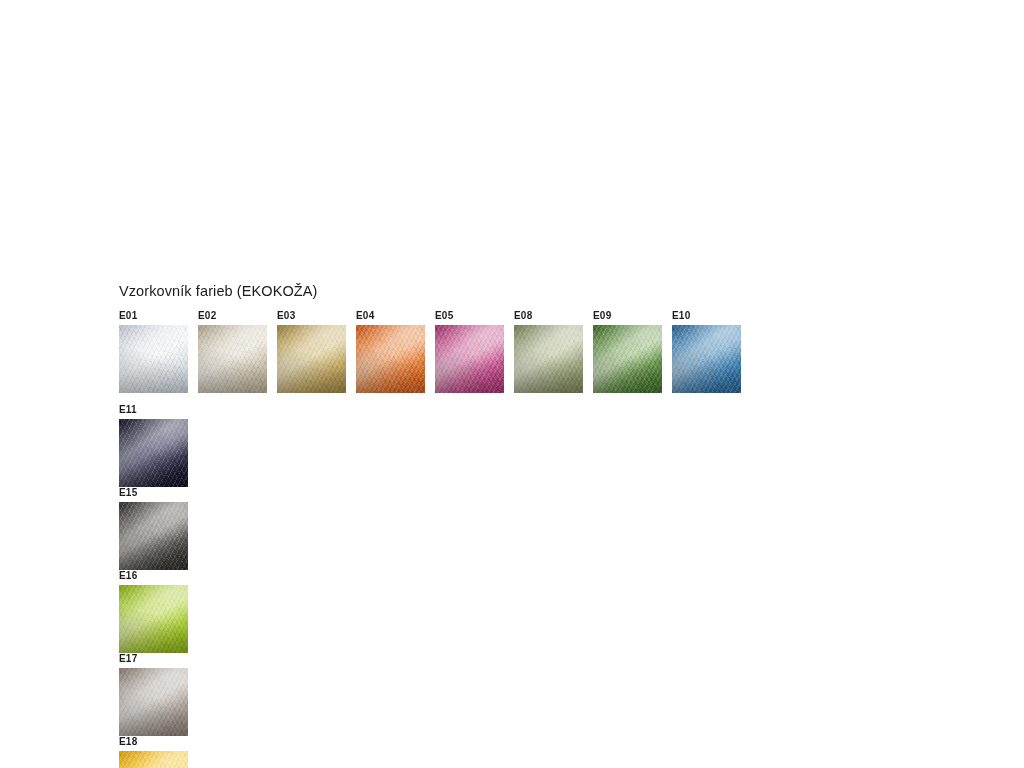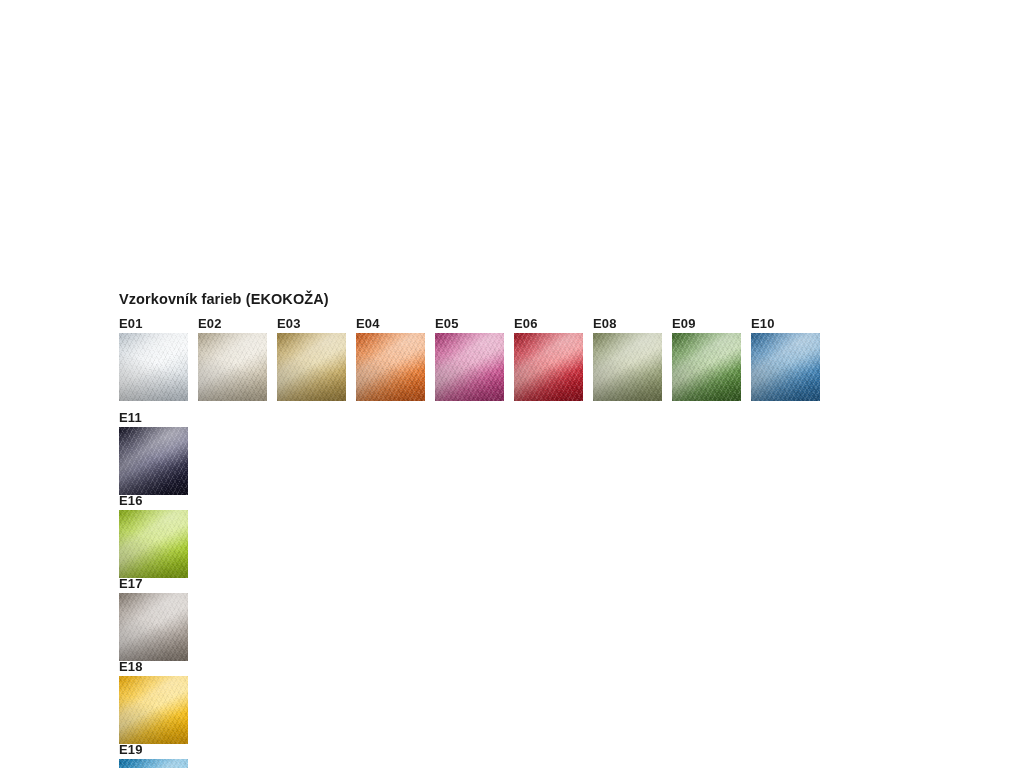--- a/index.html
+++ b/index.html
@@ -18,45 +18,45 @@
 
   #board {
     position: absolute;
     left: 119px;
     top: 283px;
     width: 790px;
   }
 
   #chart-title {
     font-size: 14.5px;
-    font-weight: bold;
+    font-weight: normal;
     color: #1b1b1b;
     letter-spacing: 0.1px;
     line-height: 17px;
-    margin: 8px 0 10px 0;
+    margin: 0 0 10px 0;
     white-space: nowrap;
   }
 
   .swatch-row {
     display: flex;
     gap: 0;
     margin-bottom: 11px;
   }
   .swatch-row:last-child { margin-bottom: 0; flex-direction: column; }
 
   .swatch-cell {
     width: 79px;
     flex: 0 0 79px;
     display: flex;
     flex-direction: column;
     align-items: flex-start;
   }
 
   .swatch-label {
-    font-size: 13px;
+    font-size: 10px;
     font-weight: bold;
     color: #1d1d1d;
     line-height: 11px;
     margin-bottom: 4px;
     letter-spacing: 0.2px;
     white-space: nowrap;
   }
 
   .swatch-chip {
     position: relative;
@@ -169,29 +169,20 @@
       <div class="swatch-cell">
         <div class="swatch-label">E05</div>
         <div class="swatch-chip" title="E05">
           <div class="chip-base" style="background: linear-gradient(150deg, rgb(156, 47, 104) 0%, rgb(201, 78, 142) 26%, rgb(224, 139, 180) 48%, rgb(201, 78, 142) 68%, rgb(156, 47, 104) 100%);"></div>
           <div class="chip-grain"></div>
           <div class="chip-sheen"></div>
           <div class="chip-shade"></div>
         </div>
       </div>
       <div class="swatch-cell">
-        <div class="swatch-label">E06</div>
-        <div class="swatch-chip" title="E06">
-          <div class="chip-base" style="background: linear-gradient(150deg, rgb(150, 18, 31) 0%, rgb(200, 32, 47) 26%, rgb(239, 106, 110) 48%, rgb(200, 32, 47) 68%, rgb(150, 18, 31) 100%);"></div>
-          <div class="chip-grain"></div>
-          <div class="chip-sheen"></div>
-          <div class="chip-shade"></div>
-        </div>
-      </div>
-      <div class="swatch-cell">
         <div class="swatch-label">E08</div>
         <div class="swatch-chip" title="E08">
           <div class="chip-base" style="background: linear-gradient(150deg, rgb(112, 120, 79) 0%, rgb(154, 163, 122) 26%, rgb(198, 203, 168) 48%, rgb(154, 163, 122) 68%, rgb(112, 120, 79) 100%);"></div>
           <div class="chip-grain light-grain"></div>
           <div class="chip-sheen"></div>
           <div class="chip-shade"></div>
         </div>
       </div>
       <div class="swatch-cell">
         <div class="swatch-label">E09</div>
@@ -216,20 +207,29 @@
       <div class="swatch-cell">
         <div class="swatch-label">E11</div>
         <div class="swatch-chip" title="E11">
           <div class="chip-base" style="background: linear-gradient(150deg, rgb(16, 15, 30) 0%, rgb(38, 36, 63) 26%, rgb(78, 76, 112) 48%, rgb(38, 36, 63) 68%, rgb(16, 15, 30) 100%);"></div>
           <div class="chip-grain"></div>
           <div class="chip-sheen"></div>
           <div class="chip-shade"></div>
         </div>
       </div>
       <div class="swatch-cell">
+        <div class="swatch-label">E15</div>
+        <div class="swatch-chip" title="E15">
+          <div class="chip-base" style="background: linear-gradient(150deg, rgb(42, 41, 39) 0%, rgb(75, 74, 71) 26%, rgb(138, 135, 130) 48%, rgb(75, 74, 71) 68%, rgb(42, 41, 39) 100%);"></div>
+          <div class="chip-grain"></div>
+          <div class="chip-sheen"></div>
+          <div class="chip-shade"></div>
+        </div>
+      </div>
+      <div class="swatch-cell">
         <div class="swatch-label">E16</div>
         <div class="swatch-chip" title="E16">
           <div class="chip-base" style="background: linear-gradient(150deg, rgb(126, 160, 19) 0%, rgb(166, 203, 42) 26%, rgb(201, 226, 106) 48%, rgb(166, 203, 42) 68%, rgb(126, 160, 19) 100%);"></div>
           <div class="chip-grain light-grain"></div>
           <div class="chip-sheen"></div>
           <div class="chip-shade"></div>
         </div>
       </div>
       <div class="swatch-cell">
         <div class="swatch-label">E17</div>

